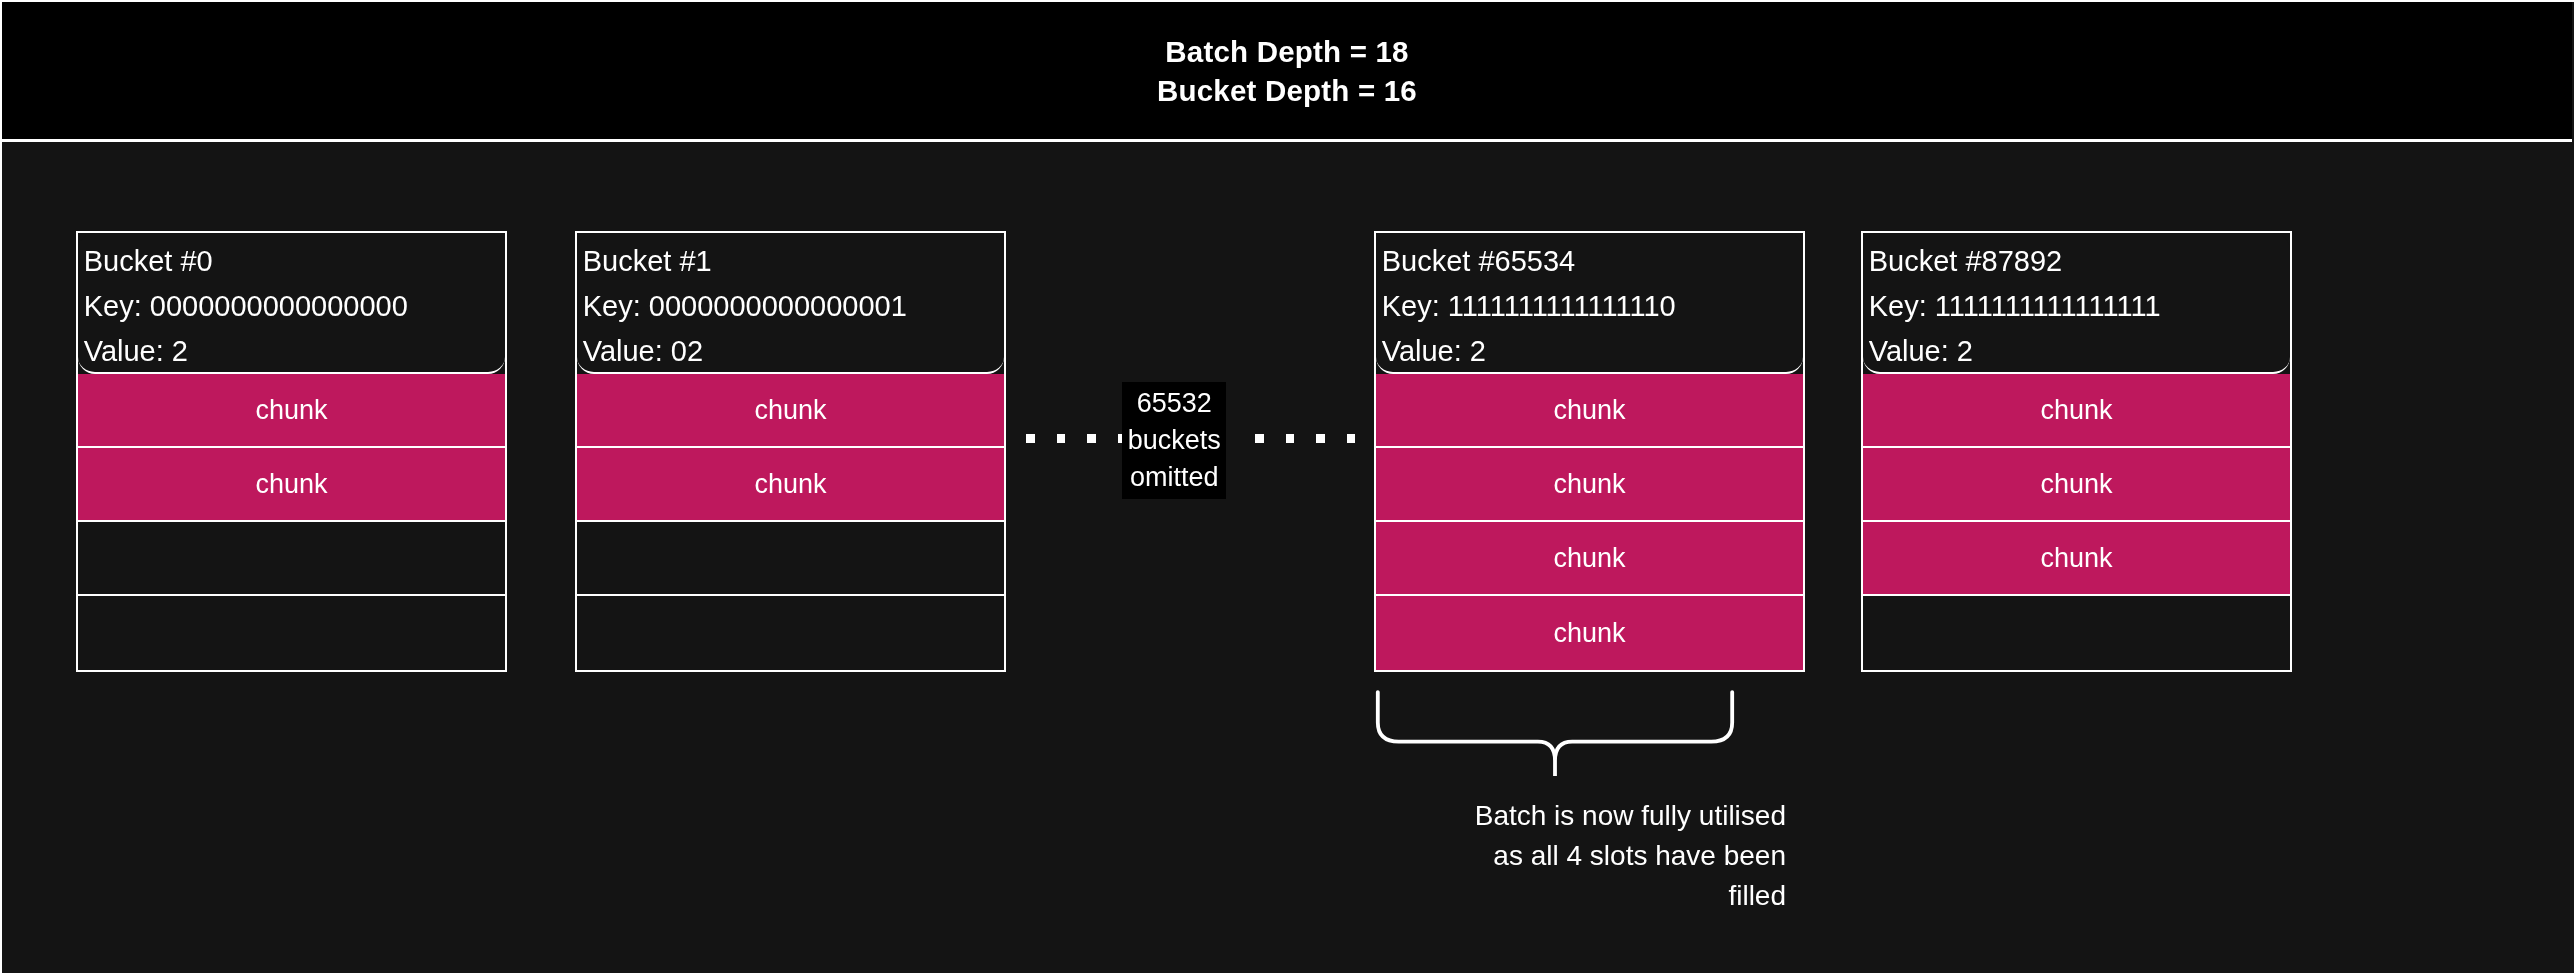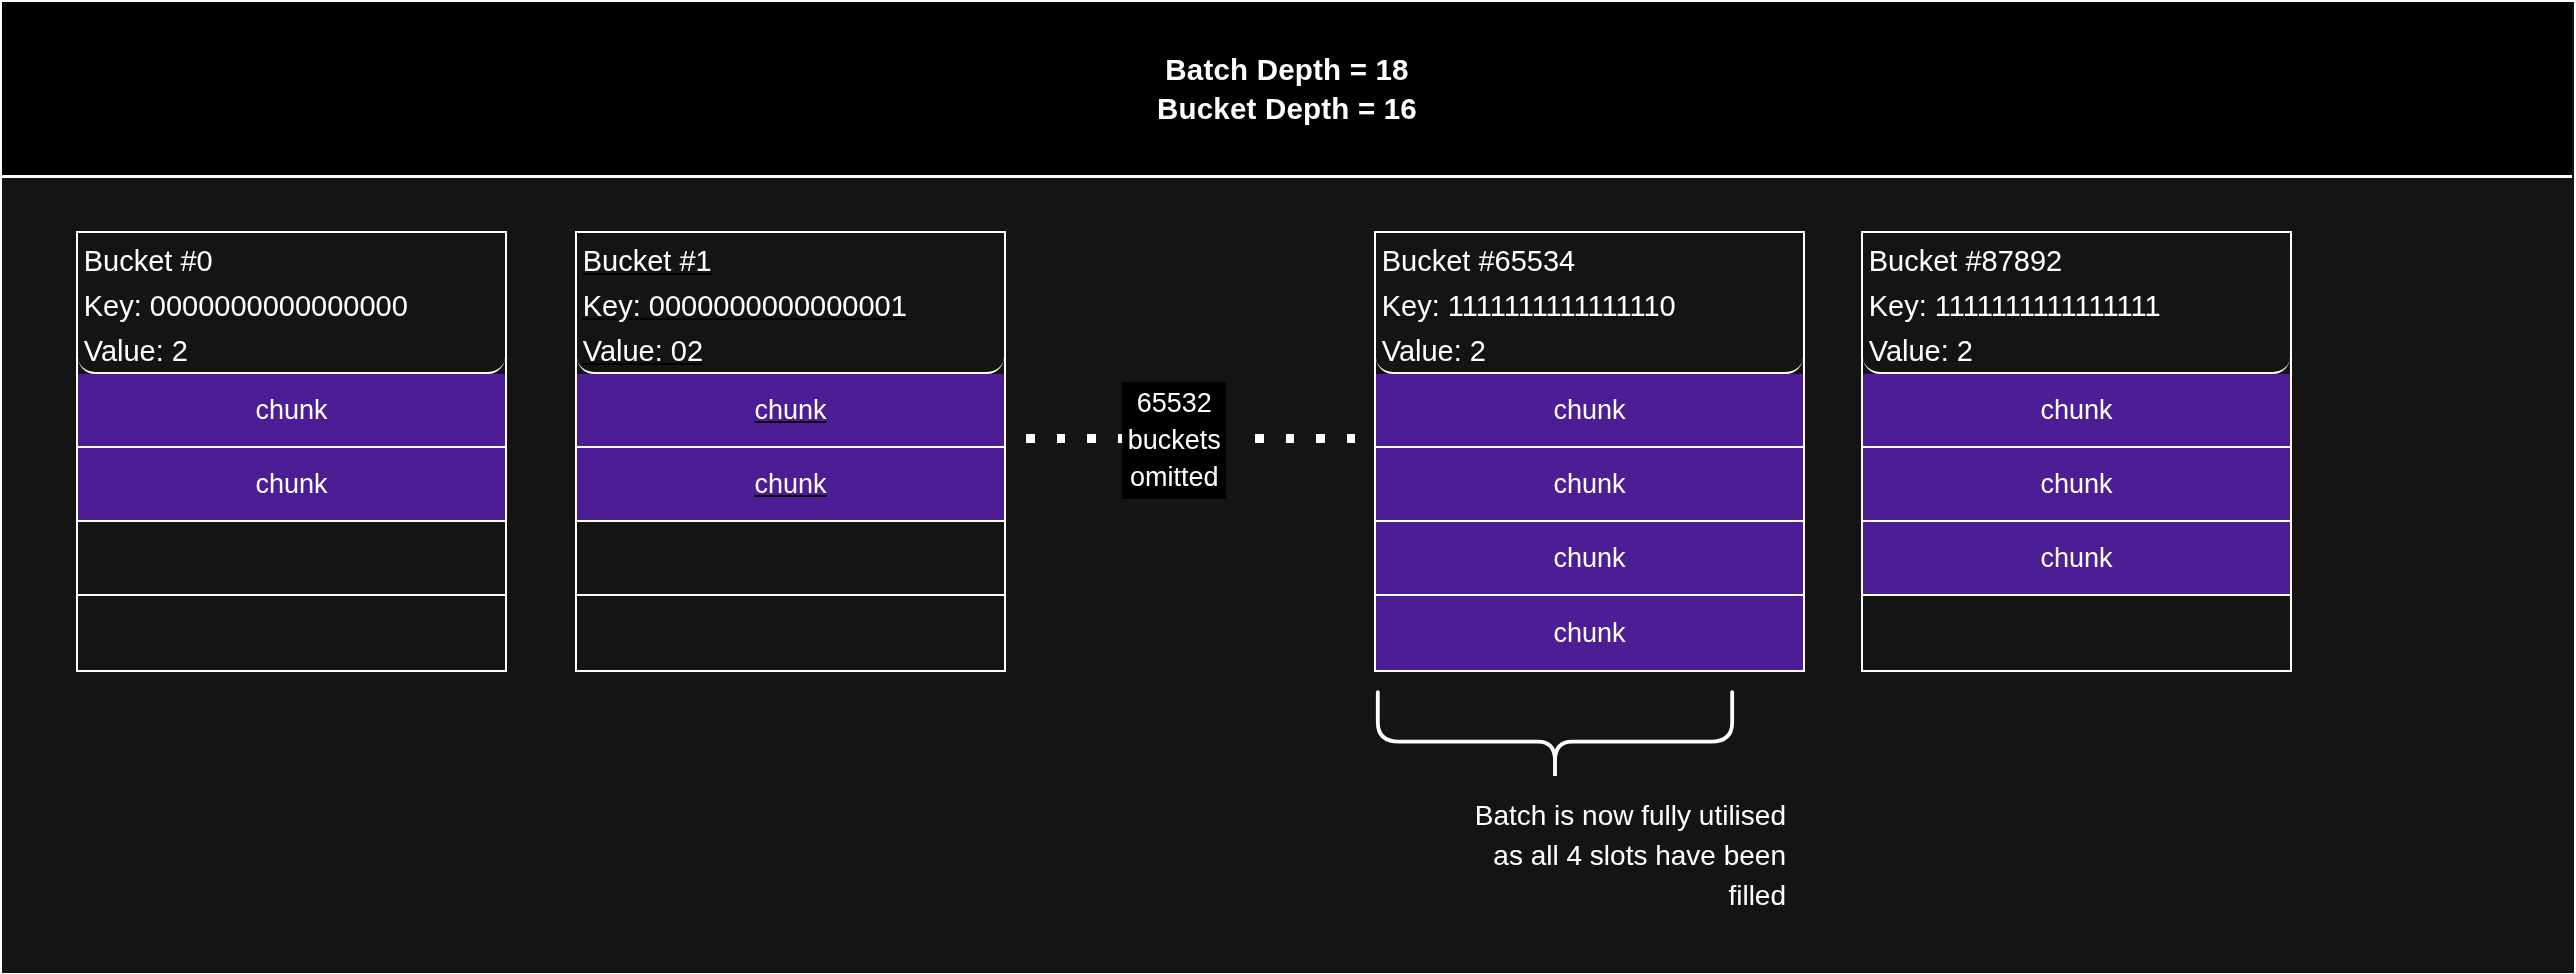--- a/index.html
+++ b/index.html
@@ -23,21 +23,21 @@
     border: 2.9px solid #ffffff;
     overflow: hidden;
   }
 
   
   #header-band {
     position: absolute;
     left: 0;
     top: 0;
     width: 2570px;
-    height: 176px;
+    height: 140px;
     background: #000000;
     border-bottom: 3.8px solid #ffffff;
     box-sizing: border-box;
     display: flex;
     flex-direction: column;
     align-items: center;
     justify-content: center;
     color: #ffffff;
   }
   .header-line {
@@ -76,21 +76,21 @@
     height: 74px;
     border-bottom: 2.9px solid #ffffff;
     display: flex;
     align-items: center;
     justify-content: center;
     color: #ffffff;
     font-size: 27px;
     background: #141414;
   }
   .slot:last-child { border-bottom: none; }
-  .slot.filled { background: #4c1d95; }
+  .slot.filled { background: #be185d; }
 
   
   #omitted-group {
     position: absolute;
     left: 1024px;
     top: 343px;
     width: 314px;
     height: 114px;
     margin-top: 37px;
   }
@@ -155,21 +155,21 @@
       <div class="hline">Bucket #0</div>
       <div class="hline">Key: 0000000000000000</div>
       <div class="hline">Value: 2</div>
     </div>
     <div class="slot filled">chunk</div>
     <div class="slot filled">chunk</div>
     <div class="slot"></div>
     <div class="slot"></div>
   </div>
 
-  <div class="bucket" style="left:573px; top:229px;text-decoration:underline;">
+  <div class="bucket" style="left:573px; top:229px;">
     <div class="bucket-header">
       <div class="hline">Bucket #1</div>
       <div class="hline">Key: 0000000000000001</div>
       <div class="hline">Value: 02</div>
     </div>
     <div class="slot filled">chunk</div>
     <div class="slot filled">chunk</div>
     <div class="slot"></div>
     <div class="slot"></div>
   </div>

